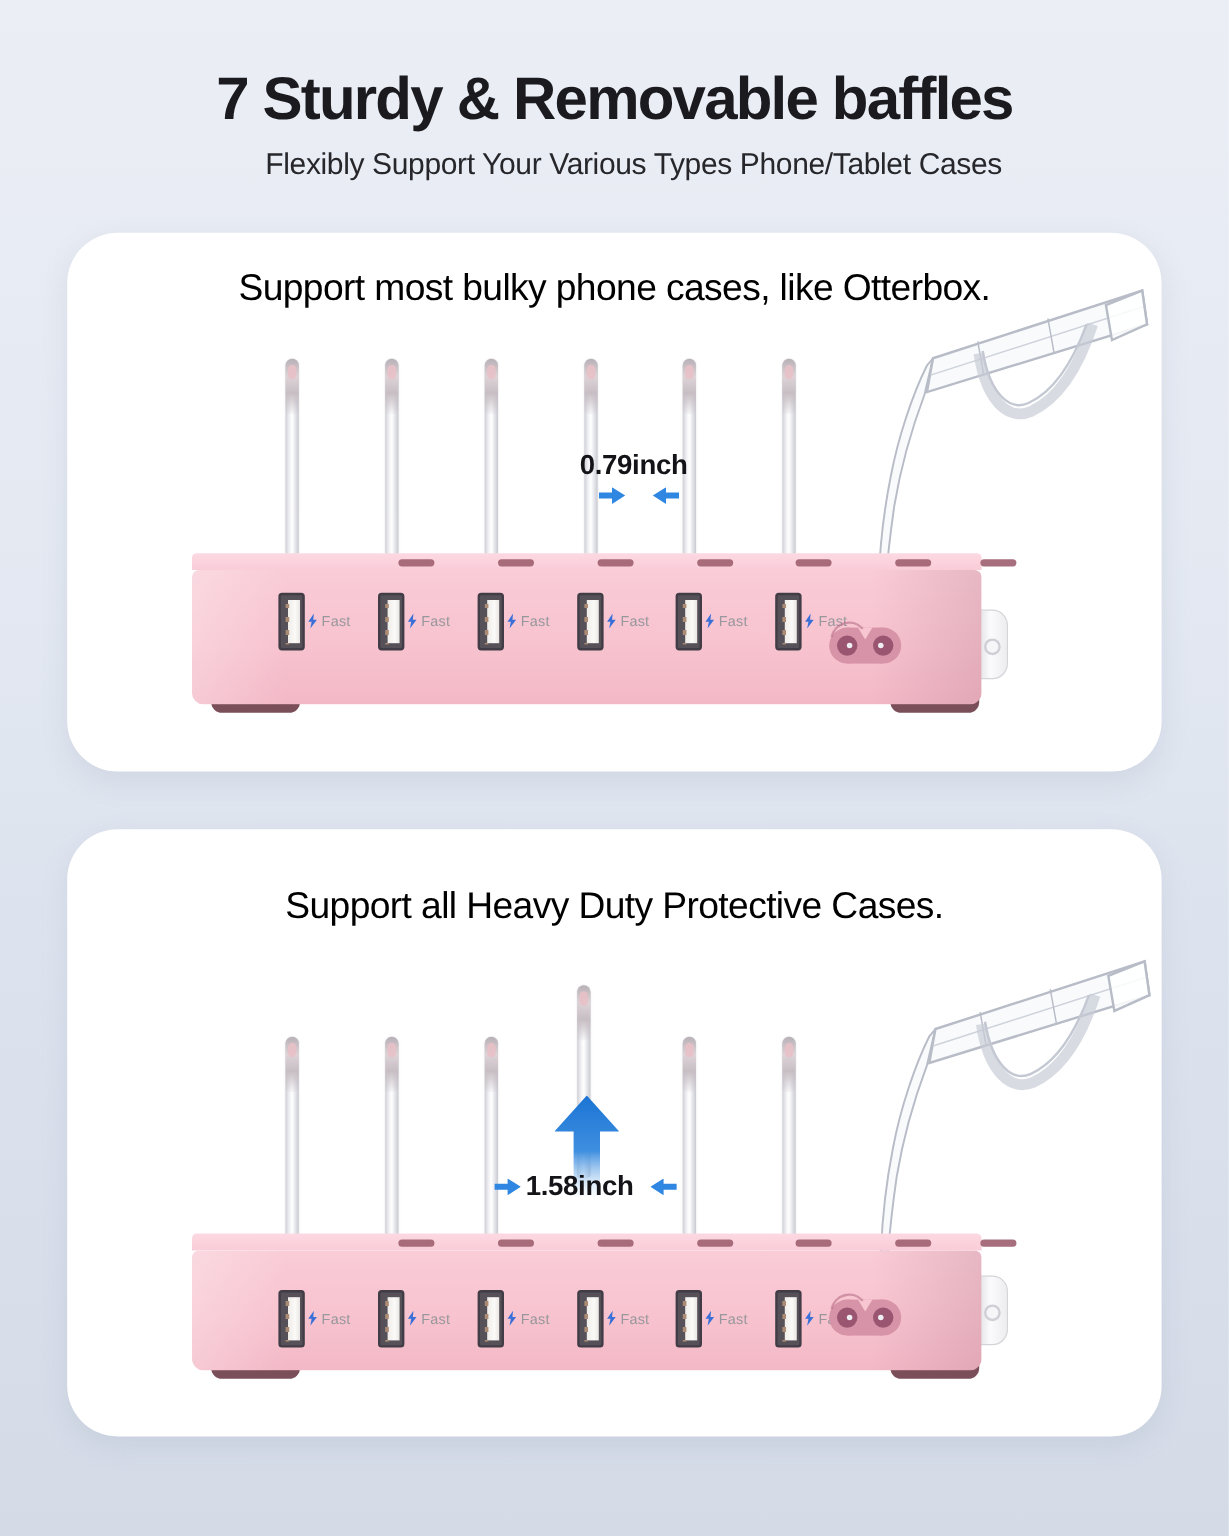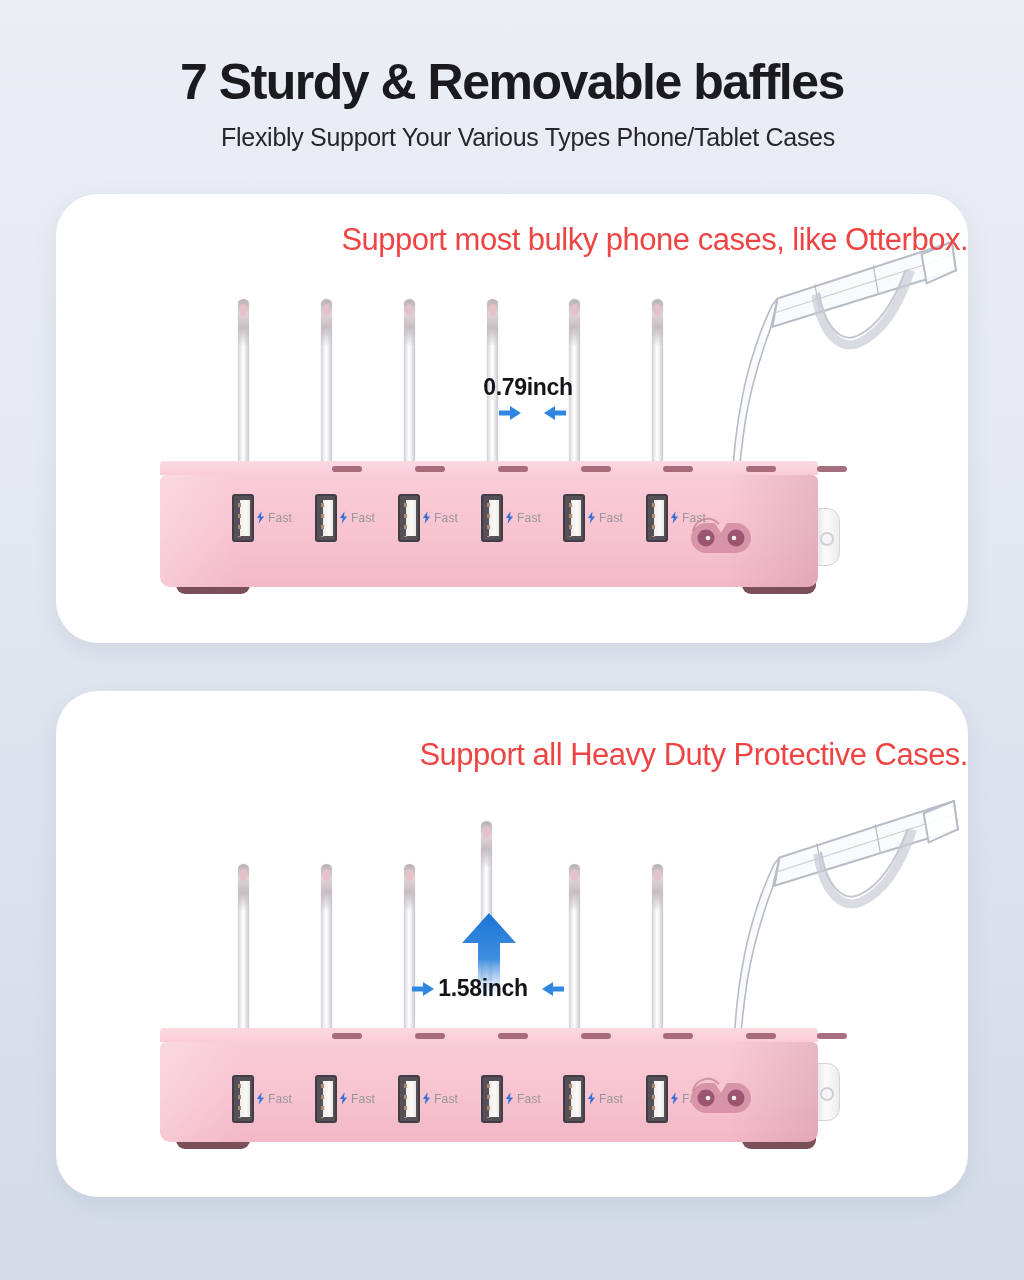--- a/index.html
+++ b/index.html
@@ -16,22 +16,22 @@
   .subtitle {
     margin-top:14px; font-size:25px; font-weight:400; letter-spacing:-0.3px; color:#27272b;margin-left:32px;
   }
   .card {
     position:relative; width:912px; margin:0 auto; background:#ffffff;
     border-radius:42px; box-shadow:0 8px 22px rgba(130,142,165,0.16);
   }
   .card1 { margin-top:42px; height:449px; }
   .card2 { margin-top:48px; height:506px; }
   .card-heading {
-    position:relative; z-index:6; text-align:right; font-weight:400;
-    font-size:31px; letter-spacing:-0.5px; color:#ef4444;
+    position:relative; z-index:6; text-align:center; font-weight:400;
+    font-size:31px; letter-spacing:-0.5px; color:#000000;
   }
   .card1 .card-heading { padding-top:28px; }
   .card2 .card-heading { padding-top:46px; }
   .scene { position:absolute; inset:0; border-radius:42px; overflow:hidden; }
 
   
   .baffle {
     position:absolute; width:11px; z-index:1; border-radius:6px 6px 2px 2px;
     background:linear-gradient(90deg,#cfd0d6 0%,#f2f2f6 30%,#ffffff 50%,#e7e8ed 72%,#c9cad1 100%);
     box-shadow:0 0 1px rgba(120,120,130,0.5);

